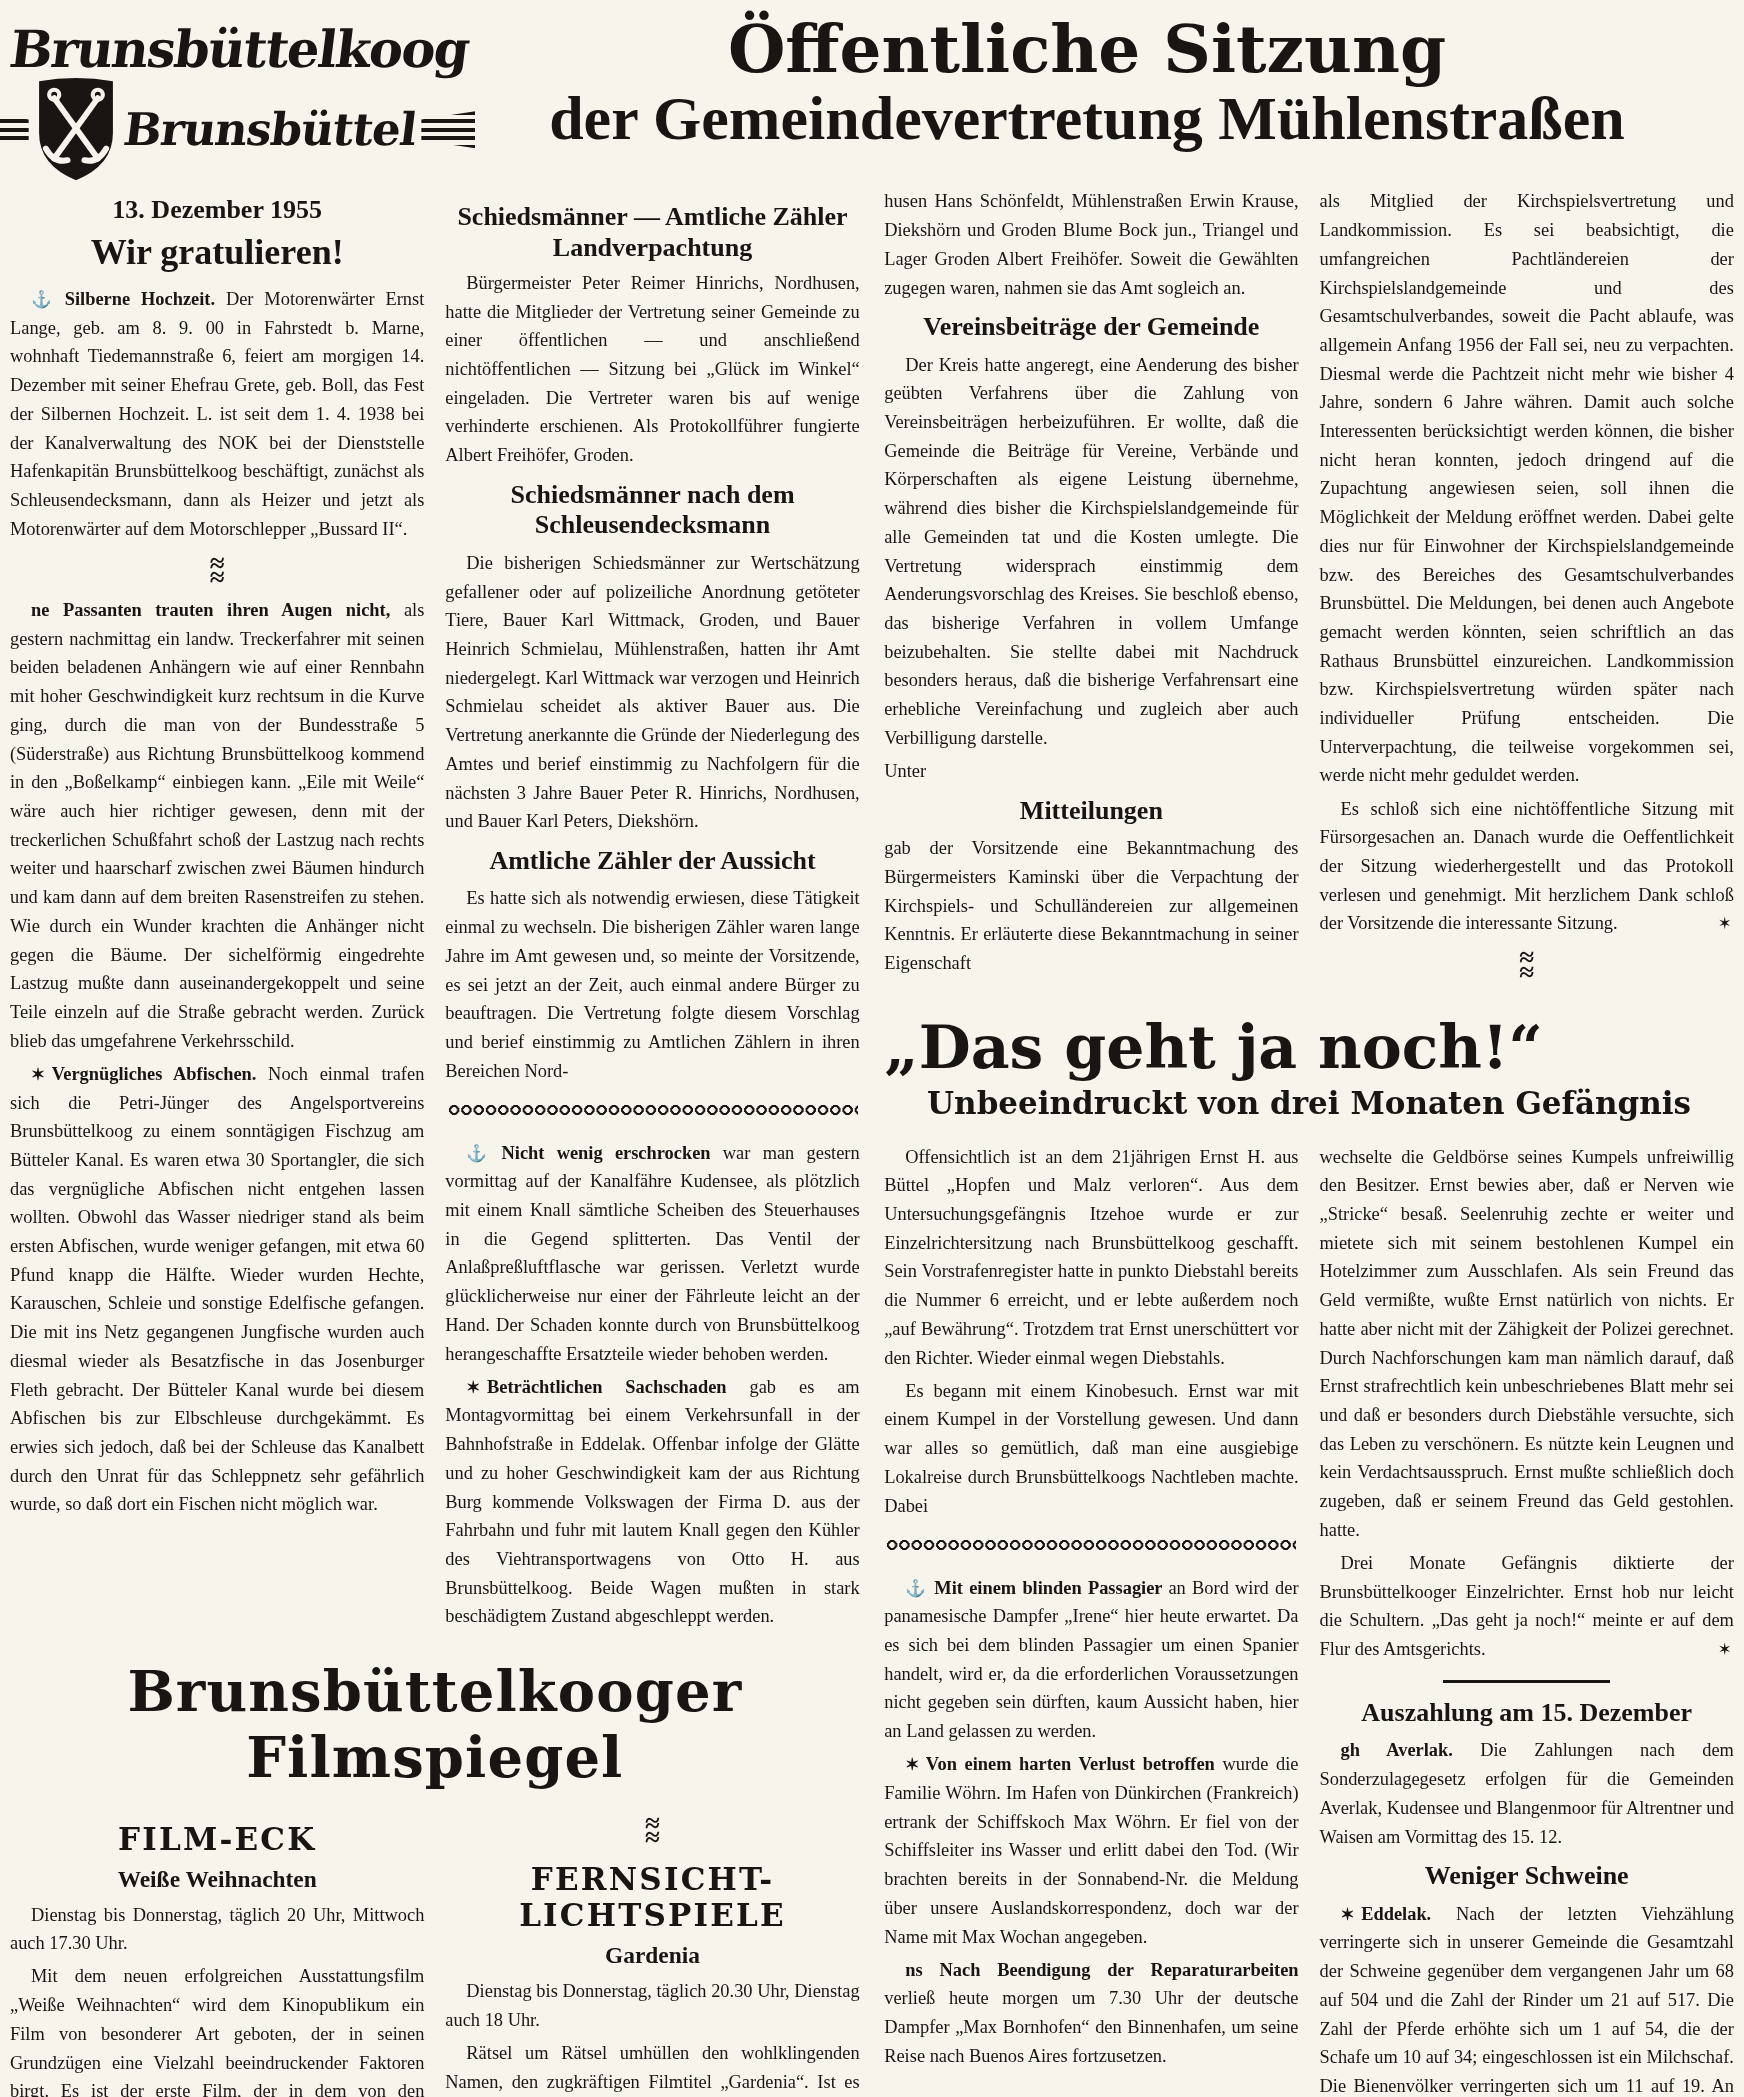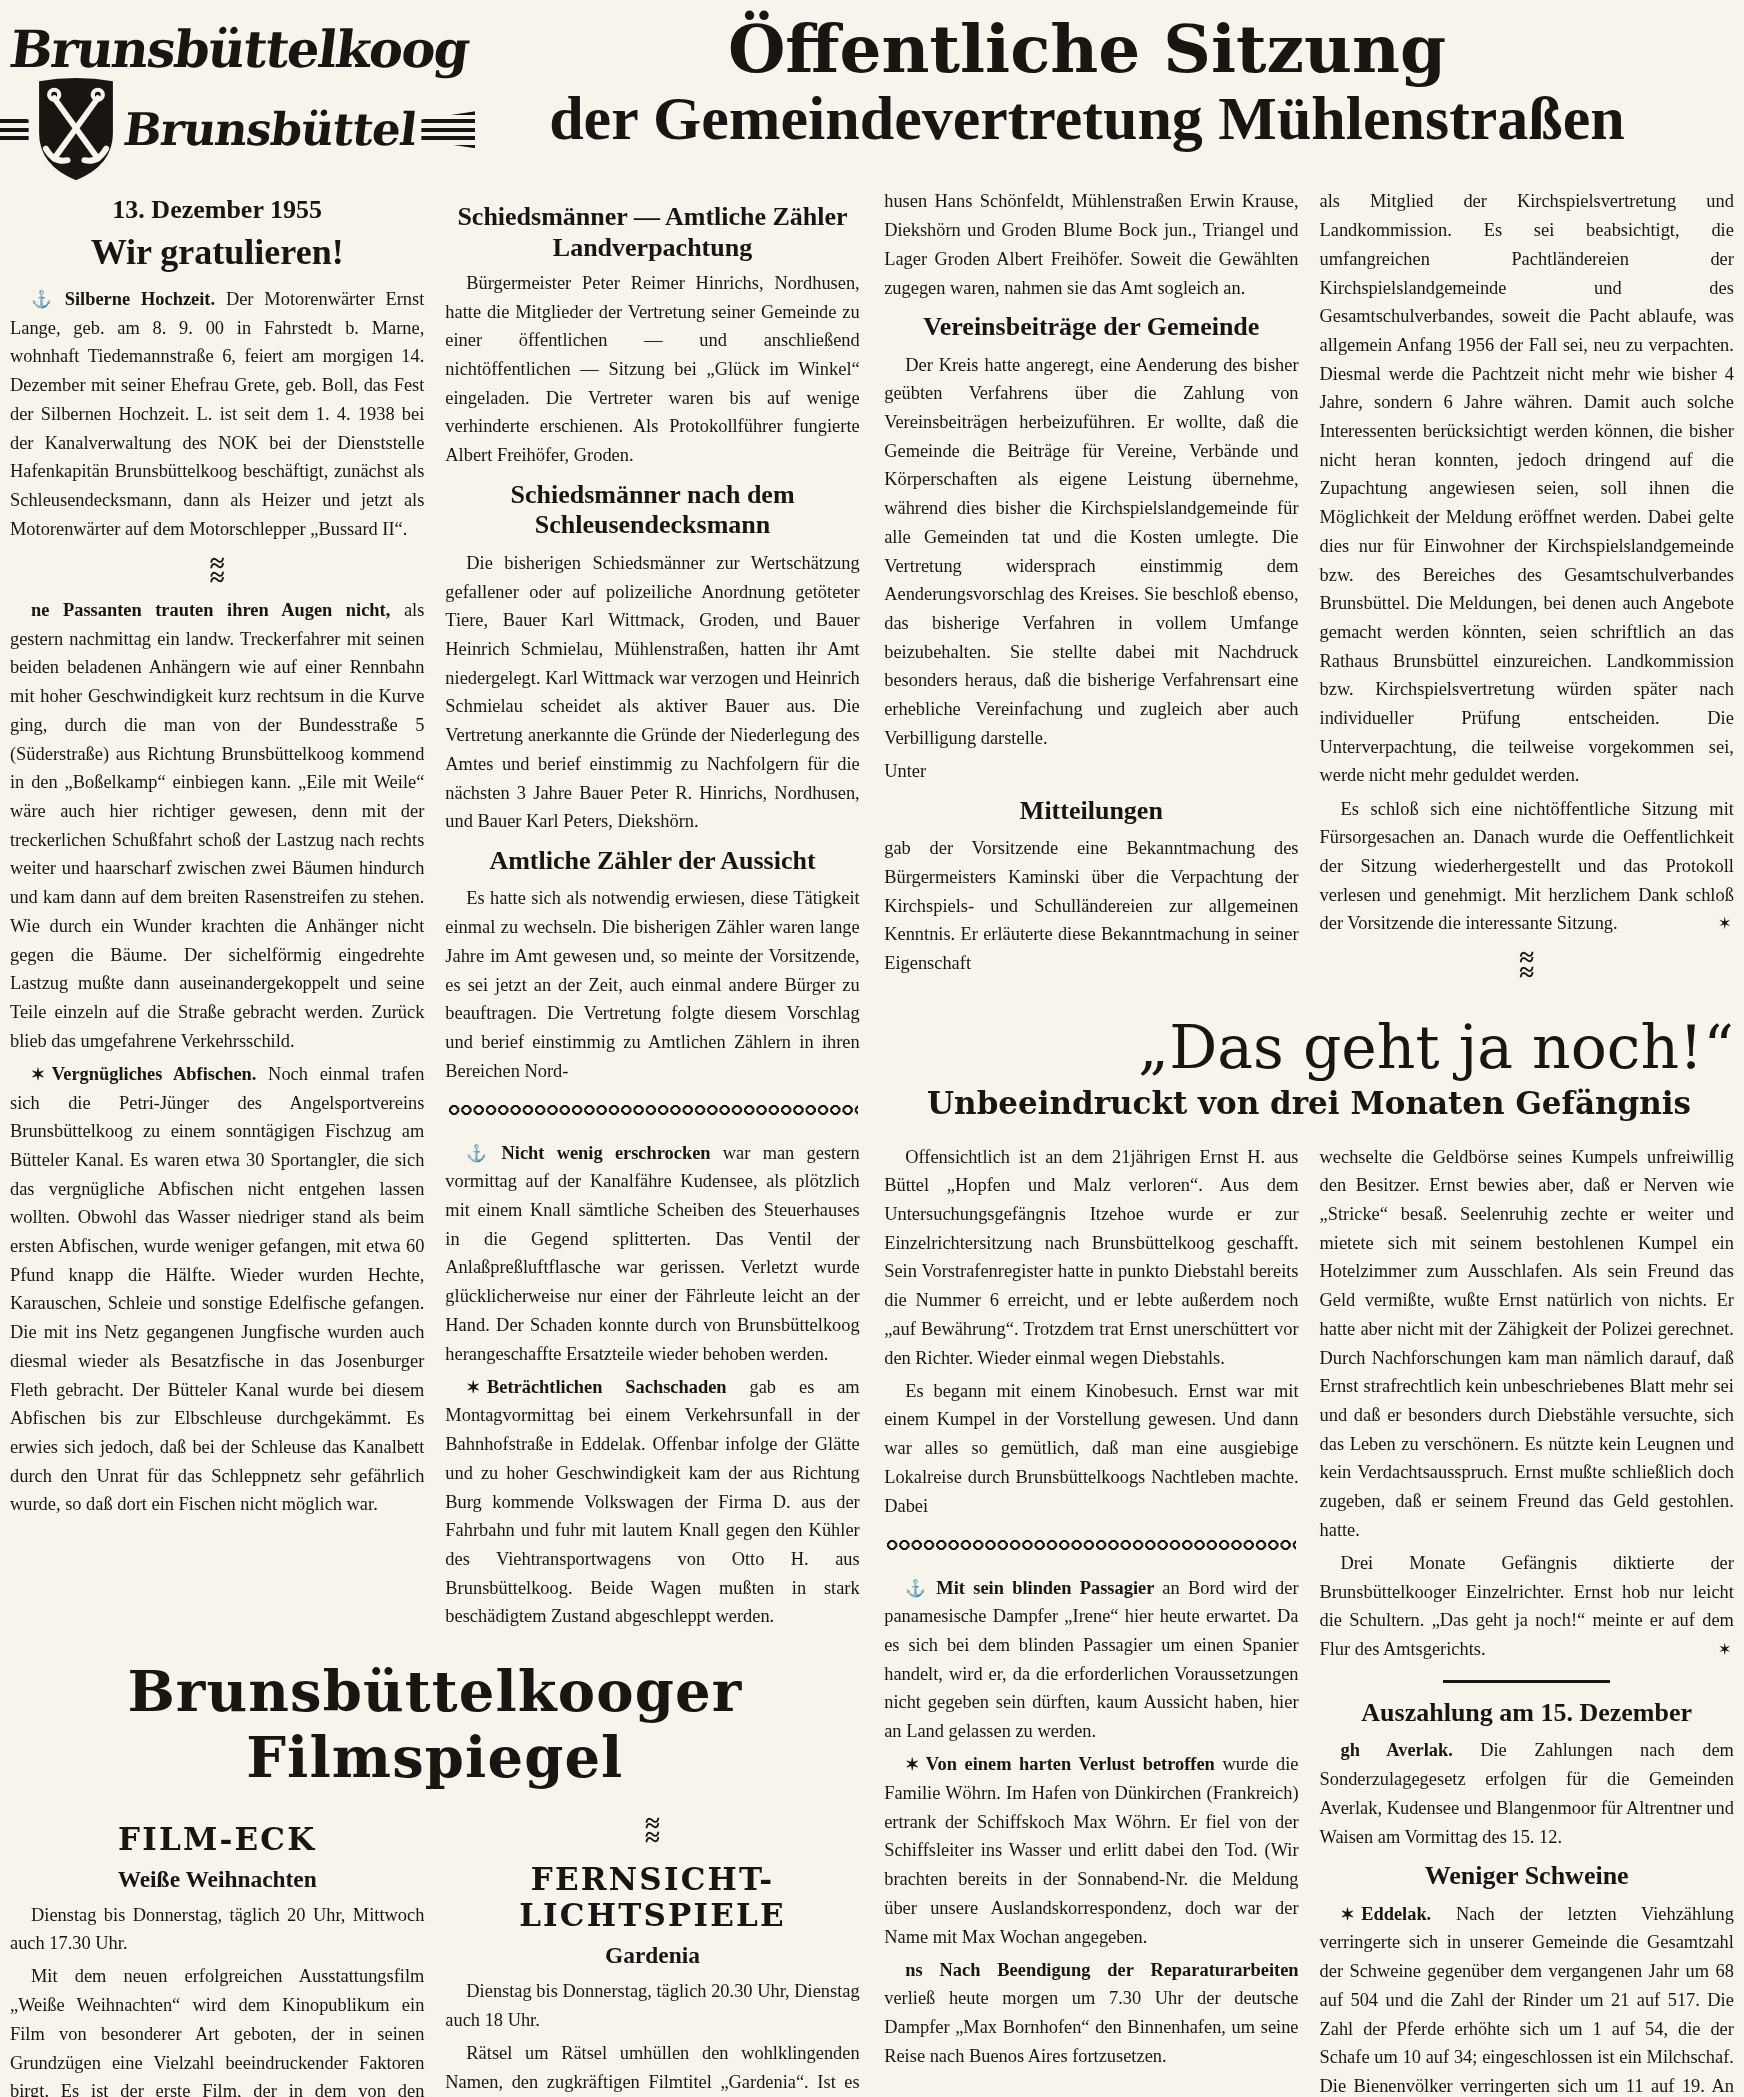--- a/index.html
+++ b/index.html
@@ -47,22 +47,22 @@
   .rope{height:12.3px;margin:19px 2.2px 22px;
         background-image:radial-gradient(circle at 6.1px 6.1px,transparent 2.8px,#181512 3.1px 5px,transparent 5.3px);
         background-size:12.3px 12.3px;background-repeat:repeat-x;}
   .endrule{width:167px;border:none;border-top:3.3px solid #181512;margin:16.7px auto 14.5px;}
   
   .filmspiegel-head{font-family:"DejaVu Serif",serif;font-weight:bold;
         font-size:56px;text-align:center;margin:22px 0 14.5px;letter-spacing:1.1px;}
   .cinema-head{font-family:"DejaVu Serif",serif;font-weight:bold;font-size:31px;
         text-align:center;letter-spacing:2.2px;margin:16.7px 0 9px;}
   .film-title{font-weight:bold;font-size:23.4px;text-align:center;margin:4.5px 0 7.8px;}
-  .dasgeht-title{font-family:"DejaVu Serif",serif;font-weight:normal;font-size:60px;
-        text-align:right;margin:26px 0 7.8px;line-height:1;}
+  .dasgeht-title{font-family:"DejaVu Serif",serif;font-weight:bold;font-size:60px;
+        text-align:left;margin:26px 0 7.8px;line-height:1;}
   .dasgeht-sub{font-family:"DejaVu Serif",serif;font-weight:bold;font-size:31px;
         text-align:center;margin:0 0 22px;}
   
   .shield{width:84px;height:104px;flex:0 0 auto;}
 </style>
 </head>
 <body>
 
 <div class="sheet">
 
@@ -184,21 +184,21 @@
       <div class="dasgeht-sub">Unbeeindruckt von drei Monaten Gefängnis</div>
 
       <div class="cols">
 
         <div class="col">
           <p class="tx">Offensichtlich ist an dem 21jährigen Ernst H. aus Büttel „Hopfen und Malz verloren“. Aus dem Untersuchungsgefängnis Itzehoe wurde er zur Einzelrichtersitzung nach Brunsbüttelkoog geschafft. Sein Vorstrafenregister hatte in punkto Diebstahl bereits die Nummer 6 erreicht, und er lebte außerdem noch „auf Bewährung“. Trotzdem trat Ernst unerschüttert vor den Richter. Wieder einmal wegen Diebstahls.</p>
           <p class="tx">Es begann mit einem Kinobesuch. Ernst war mit einem Kumpel in der Vorstellung gewesen. Und dann war alles so gemütlich, daß man eine ausgiebige Lokalreise durch Brunsbüttelkoogs Nachtleben machte. Dabei</p>
 
           <div class="rope"></div>
 
-          <p class="tx"><span class="mark">⚓</span><span class="lead">Mit sein blinden Passagier </span><span>an Bord wird der panamesische Dampfer „Irene“ hier heute erwartet. Da es sich bei dem blinden Passagier um einen Spanier handelt, wird er, da die erforderlichen Voraussetzungen nicht gegeben sein dürften, kaum Aussicht haben, hier an Land gelassen zu werden.</span></p>
+          <p class="tx"><span class="mark">⚓</span><span class="lead">Mit einem blinden Passagier </span><span>an Bord wird der panamesische Dampfer „Irene“ hier heute erwartet. Da es sich bei dem blinden Passagier um einen Spanier handelt, wird er, da die erforderlichen Voraussetzungen nicht gegeben sein dürften, kaum Aussicht haben, hier an Land gelassen zu werden.</span></p>
 
           <p class="tx"><span class="mark">✶</span><span class="lead">Von einem harten Verlust betroffen </span><span>wurde die Familie Wöhrn. Im Hafen von Dünkirchen (Frankreich) ertrank der Schiffskoch Max Wöhrn. Er fiel von der Schiffsleiter ins Wasser und erlitt dabei den Tod. (Wir brachten bereits in der Sonnabend-Nr. die Meldung über unsere Auslandskorrespondenz, doch war der Name mit Max Wochan angegeben.</span></p>
 
           <p class="tx"><span class="lead">ns </span><span class="lead">Nach Beendigung der Reparaturarbeiten </span><span>verließ heute morgen um 7.30 Uhr der deutsche Dampfer „Max Bornhofen“ den Binnenhafen, um seine Reise nach Buenos Aires fortzusetzen.</span></p>
 
         </div>
 
         <div class="col">
           <p class="tx noindent">wechselte die Geldbörse seines Kumpels unfreiwillig den Besitzer. Ernst bewies aber, daß er Nerven wie „Stricke“ besaß. Seelenruhig zechte er weiter und mietete sich mit seinem bestohlenen Kumpel ein Hotelzimmer zum Ausschlafen. Als sein Freund das Geld vermißte, wußte Ernst natürlich von nichts. Er hatte aber nicht mit der Zähigkeit der Polizei gerechnet. Durch Nachforschungen kam man nämlich darauf, daß Ernst strafrechtlich kein unbeschriebenes Blatt mehr sei und daß er besonders durch Diebstähle versuchte, sich das Leben zu verschönern. Es nützte kein Leugnen und kein Verdachtsausspruch. Ernst mußte schließlich doch zugeben, daß er seinem Freund das Geld gestohlen. hatte.</p>
           <p class="tx endstar-wrap"><span>Drei Monate Gefängnis diktierte der Brunsbüttelkooger Einzelrichter. Ernst hob nur leicht die Schultern. „Das geht ja noch!“ meinte er auf dem Flur des Amtsgerichts.</span><span class="endstar">✶</span></p>

